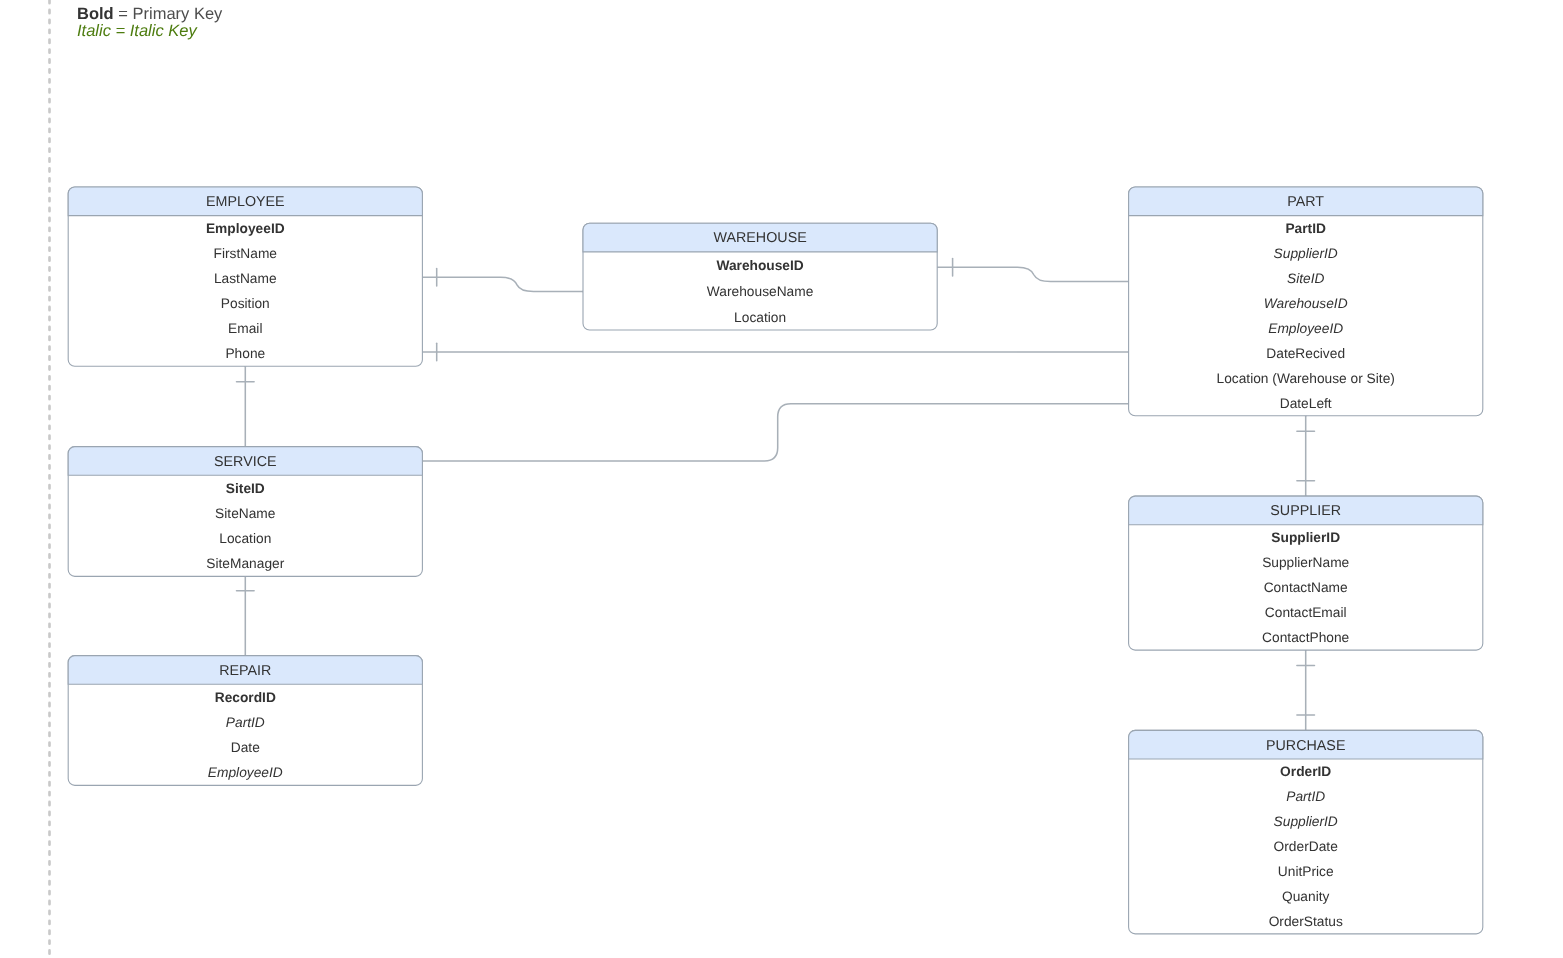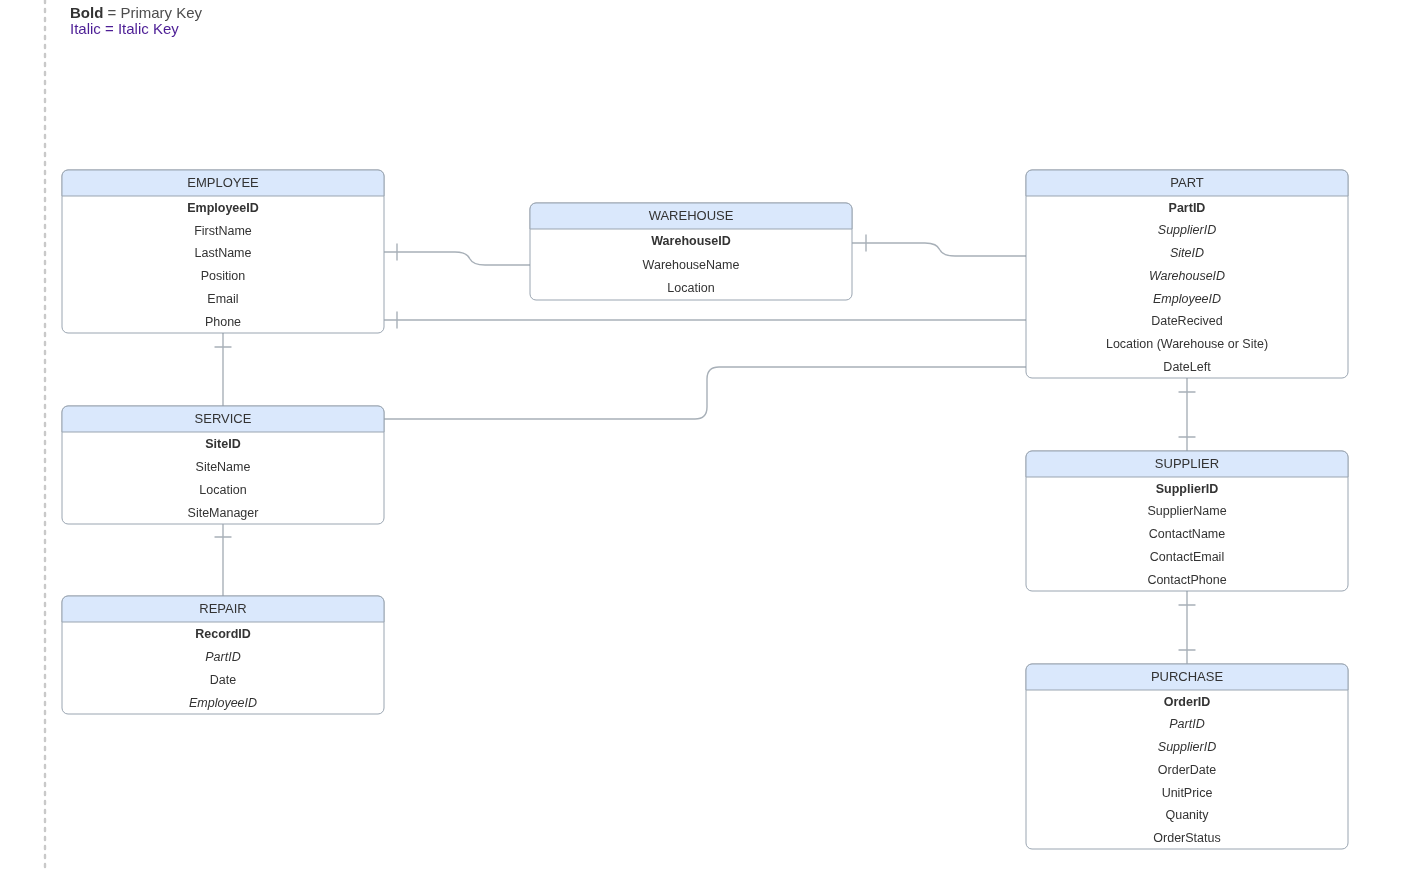--- a/index.html
+++ b/index.html
@@ -25,21 +25,21 @@
     left: 60px;
     top: 5px;
     font-size: 15px;
     color: #4d4d4d;
     line-height: 16px;
     white-space: nowrap;
     margin-left: 10px;
   }
   .legend .lg-row { display: block; }
   .legend .kw-bold { font-weight: bold; color: #333333; }
-  .legend .kw-ital { color: #4c1d95; }
+  .legend .kw-ital { font-style: italic; color: #4d7c0f; }
 
   .entity-title {
     font-size: 13px;
     fill: #333333;
     text-anchor: middle;
     dominant-baseline: middle;
   }
   .attr {
     font-size: 12.5px;
     fill: #333333;

